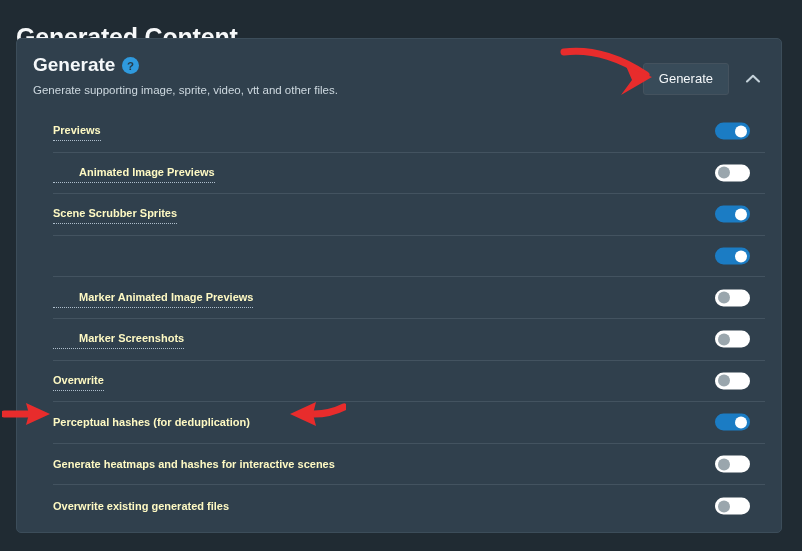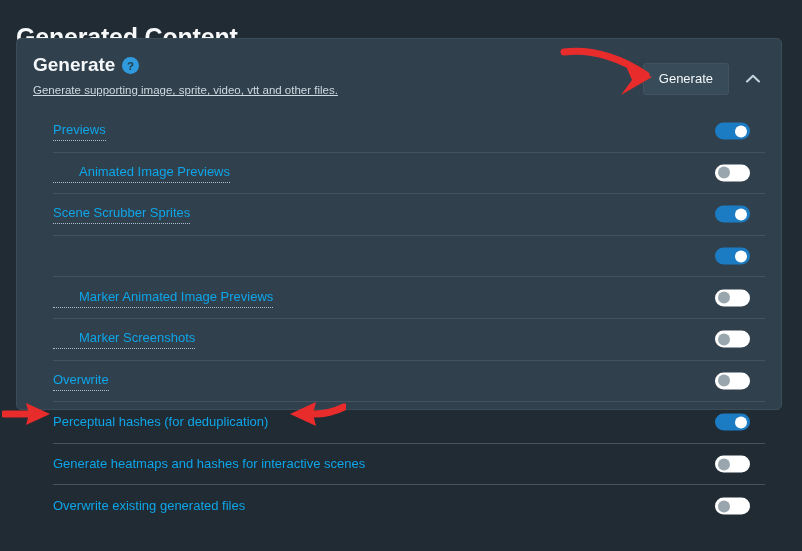--- a/index.html
+++ b/index.html
@@ -25,21 +25,21 @@
     padding: 20px 0 0 16px;
     line-height: 34px;
   }
 
   
   .panel {
     position: absolute;
     left: 16px;
     top: 38px;
     width: 766px;
-    height: 372px;
+    height: 495px;
     background: #30404d;
     border: 1px solid #3c4d5a;
     border-radius: 5px;
     box-sizing: border-box;
   }
   .panel-inner {
     padding: 14px 16px 0 16px;
   }
 
   
@@ -62,21 +62,20 @@
     width: 17px;
     height: 17px;
     display: inline-block;
     flex: 0 0 auto;
   }
   .section-sub {
     font-size: 11.5px;
     color: #ced9e0;
     margin-top: 6px;
     line-height: 14px;
-    text-decoration: underline;
   }
 
   .head-actions {
     position: absolute;
     right: 0;
     top: 10px;
     display: flex;
     align-items: center;
     gap: 12px;
   }
@@ -113,23 +112,23 @@
     border-bottom: 1px solid #435360;
     box-sizing: border-box;
   }
   .row.last {
     border-bottom: none;
   }
   .row.indent .row-label {
     padding-left: 26px;
   }
   .row-label {
-    font-size: 13px;
-    font-weight: 400;
-    color: #0ea5e9;
+    font-size: 11px;
+    font-weight: 700;
+    color: #fef9c3;
     line-height: 18px;
   }
   .row-label.tipped {
     border-bottom: 1px dotted #aebecc;
     padding-bottom: 1px;
     cursor: help;
     display: inline-block;
   }
 
   

